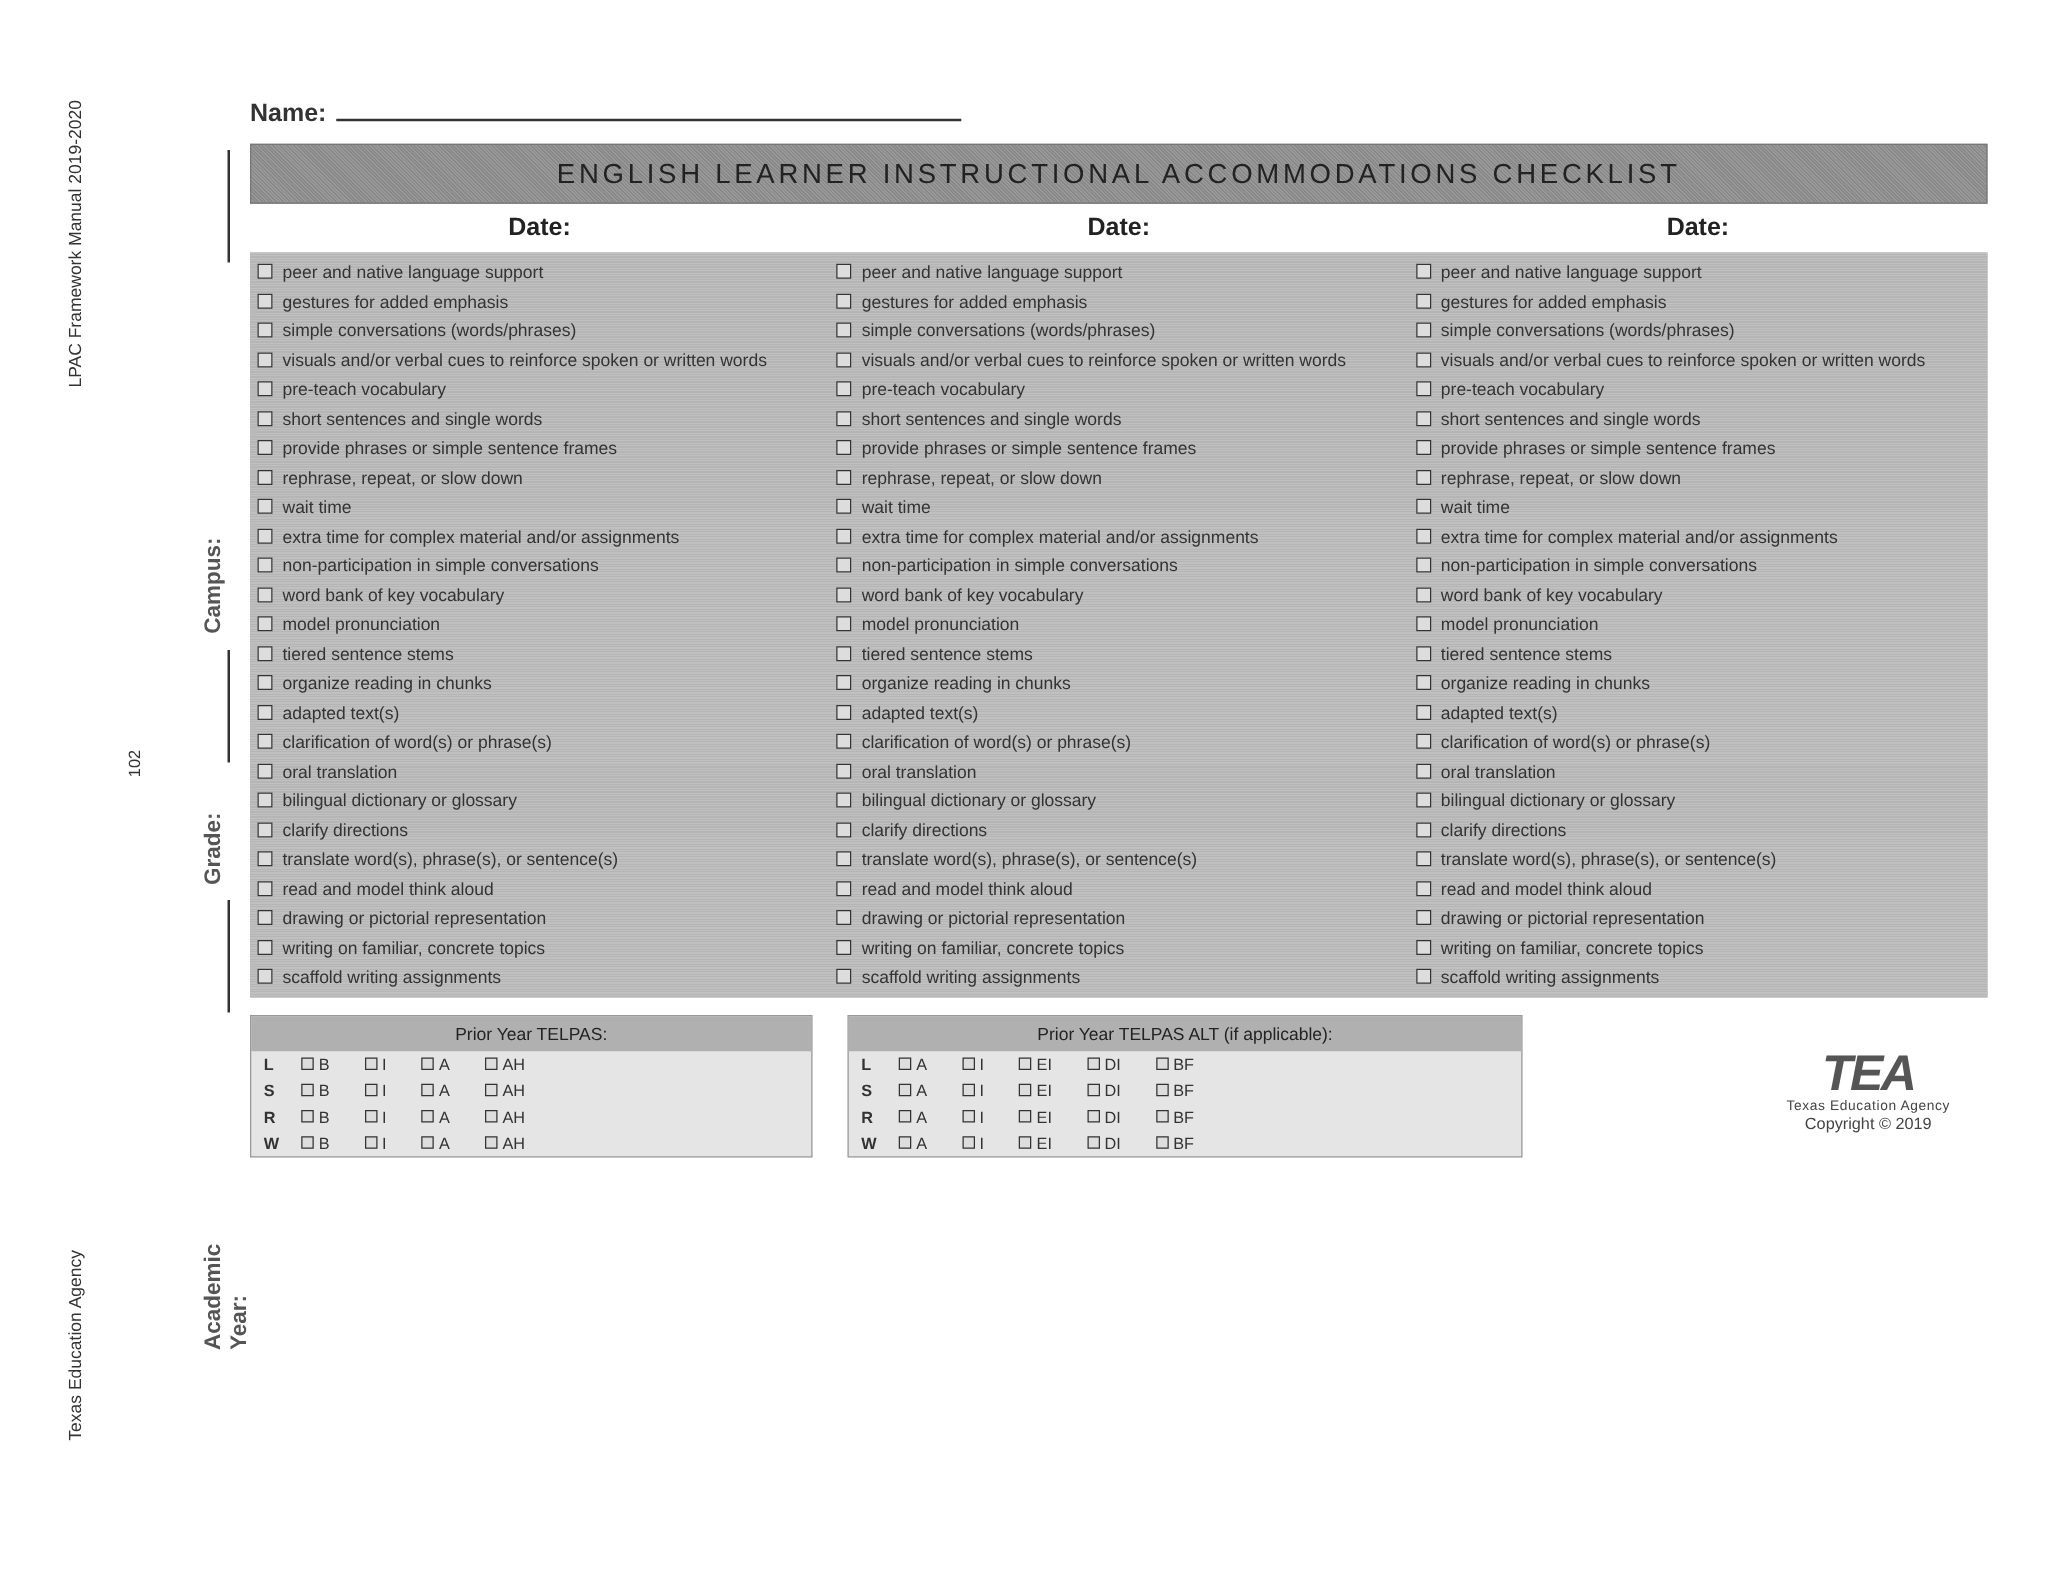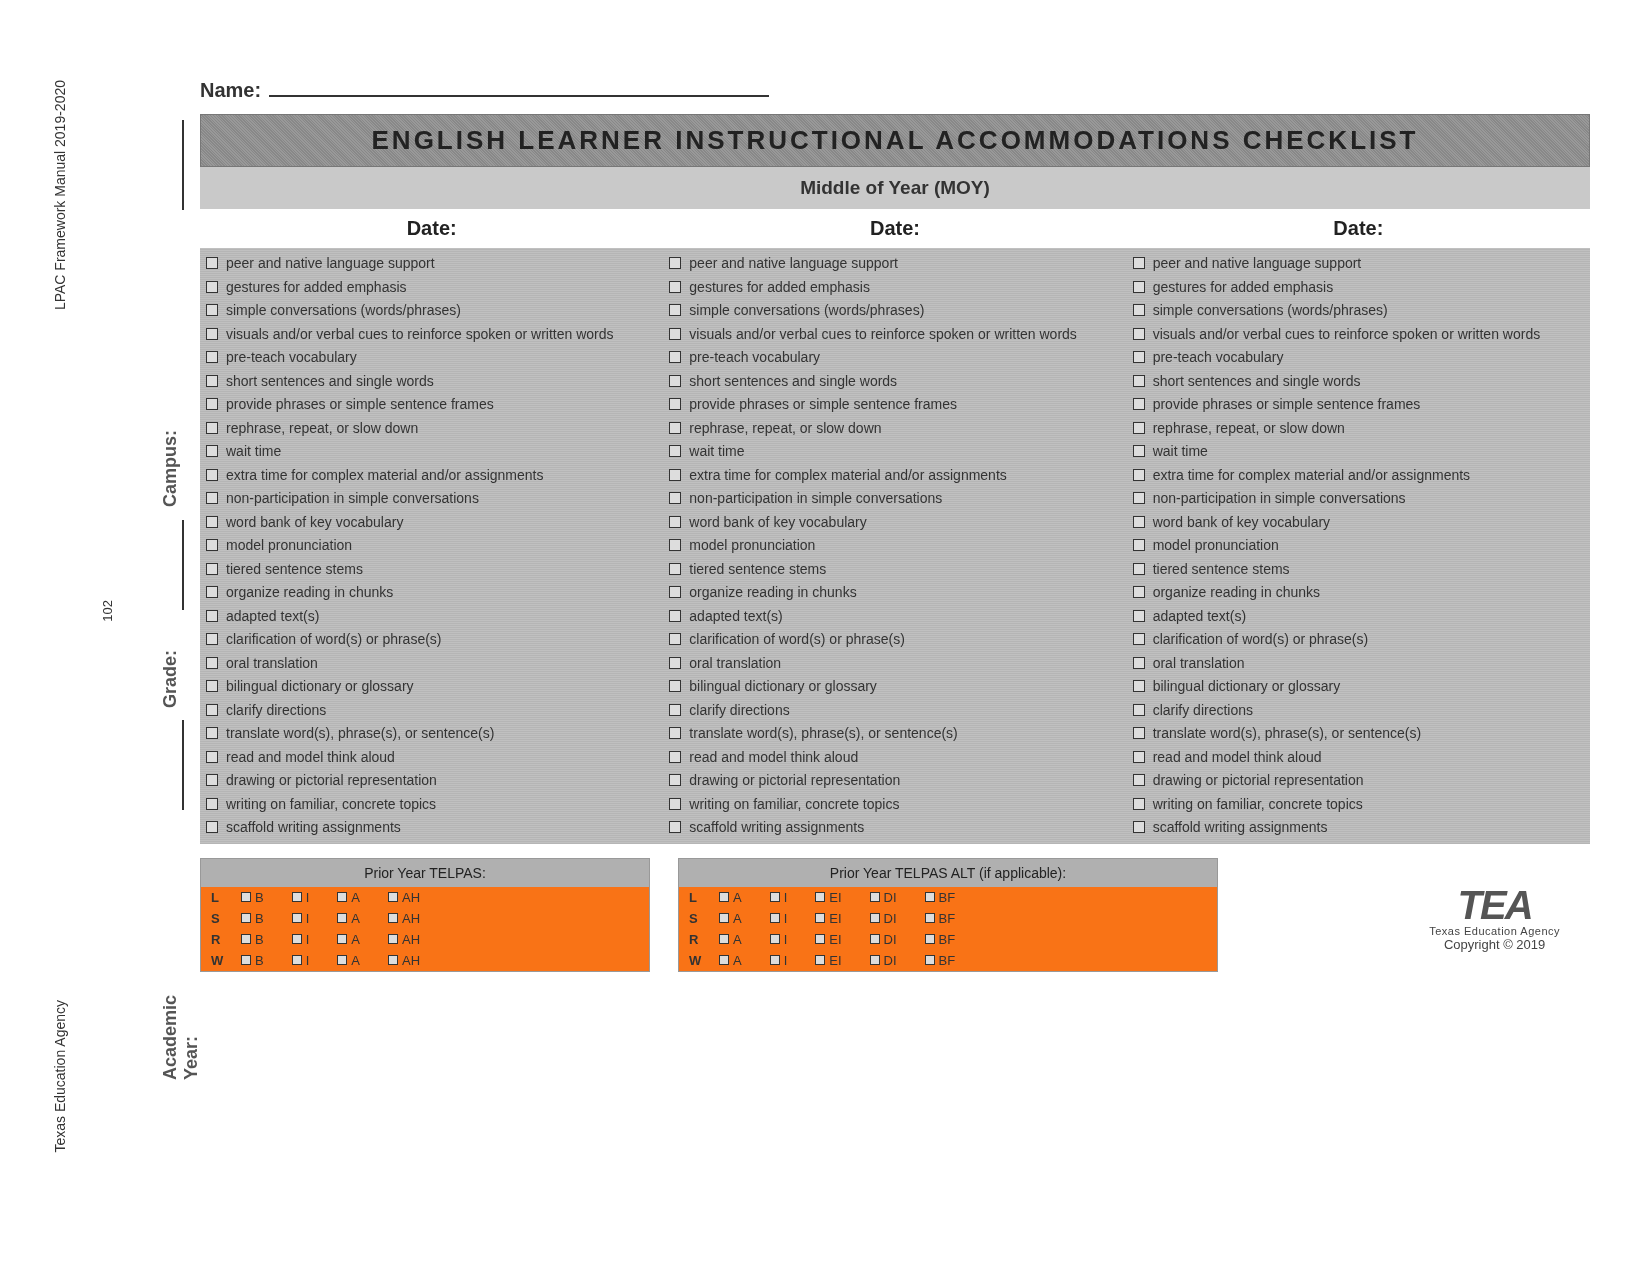--- a/index.html
+++ b/index.html
@@ -63,22 +63,22 @@
     flex: 0 0 500px;
     border-bottom: 2px solid #333;
     height: 22px;
     margin-left: 8px;
   }
   .title-bar {
     background: linear-gradient(#9e9e9e,#888);
     background: repeating-linear-gradient(45deg,#888 0,#888 1px,#999 1px,#999 2px);
     background-color:#8d8d8d;
     text-align: center;
-    font-size: 26px;
-    font-weight: bold;
+    font-size: 22px;
+    font-weight: normal;
     letter-spacing: 3px;
     color: #222;
     padding: 10px 10px;
     border: 1px solid #777;
   }
   .header-row {
     display: flex;
     background: #c9c9c9;
     font-weight: bold;
     font-size: 19px;
@@ -110,21 +110,21 @@
     flex-shrink: 0;
     background: #ddd;
   }
   .chk-text { line-height: 1.25; }
   .telpas-wrap {
     display: flex;
     margin-top: 14px;
     gap: 28px;
   }
   .telpas {
-    background: #f97316;
+    background: #e5e5e5;
     border: 1px solid #999;
     font-size: 13px;
     color: #333;
   }
   .telpas-title {
     text-align: center;
     font-size: 14px;
     padding: 6px 0;
     color: #222;
     background: #b0b0b0;
@@ -177,21 +177,20 @@
 <div class="main">
 
   <div class="name-row">
     <span>Name:</span>
     <span class="name-line"></span>
   </div>
 
   <div class="title-bar">ENGLISH LEARNER INSTRUCTIONAL ACCOMMODATIONS CHECKLIST</div>
 
   <div class="header-row">
-    <div class="header-cell">Middle of Year (MOY)</div>
   </div>
 
   <div class="date-row">
     <div class="date-cell">Date:</div>
     <div class="date-cell">Date:</div>
     <div class="date-cell">Date:</div>
   </div>
 
   <div class="checklist-body">
     <div class="col" id="col-boy">

